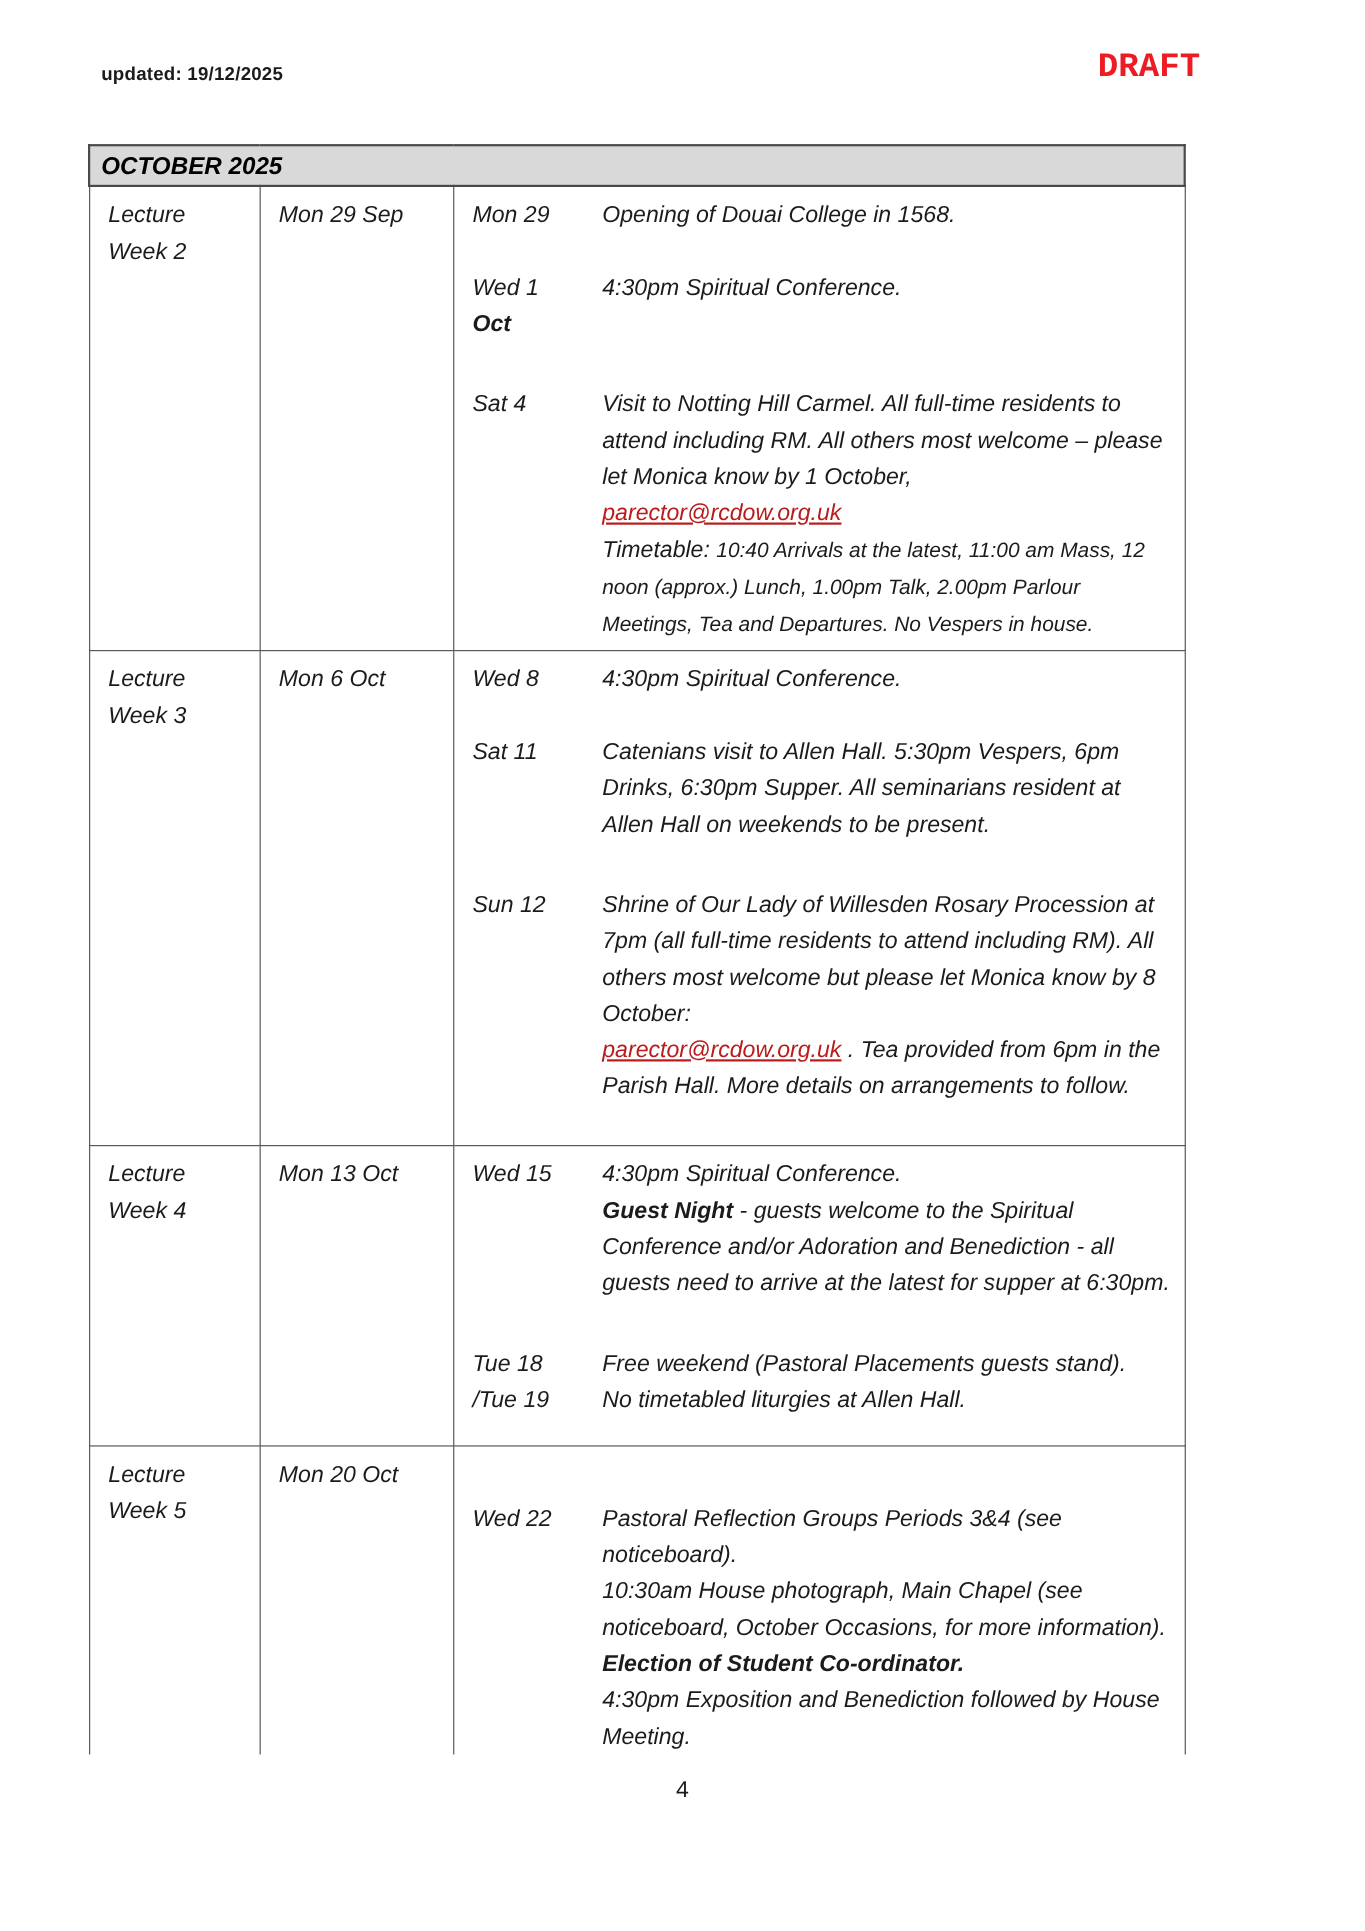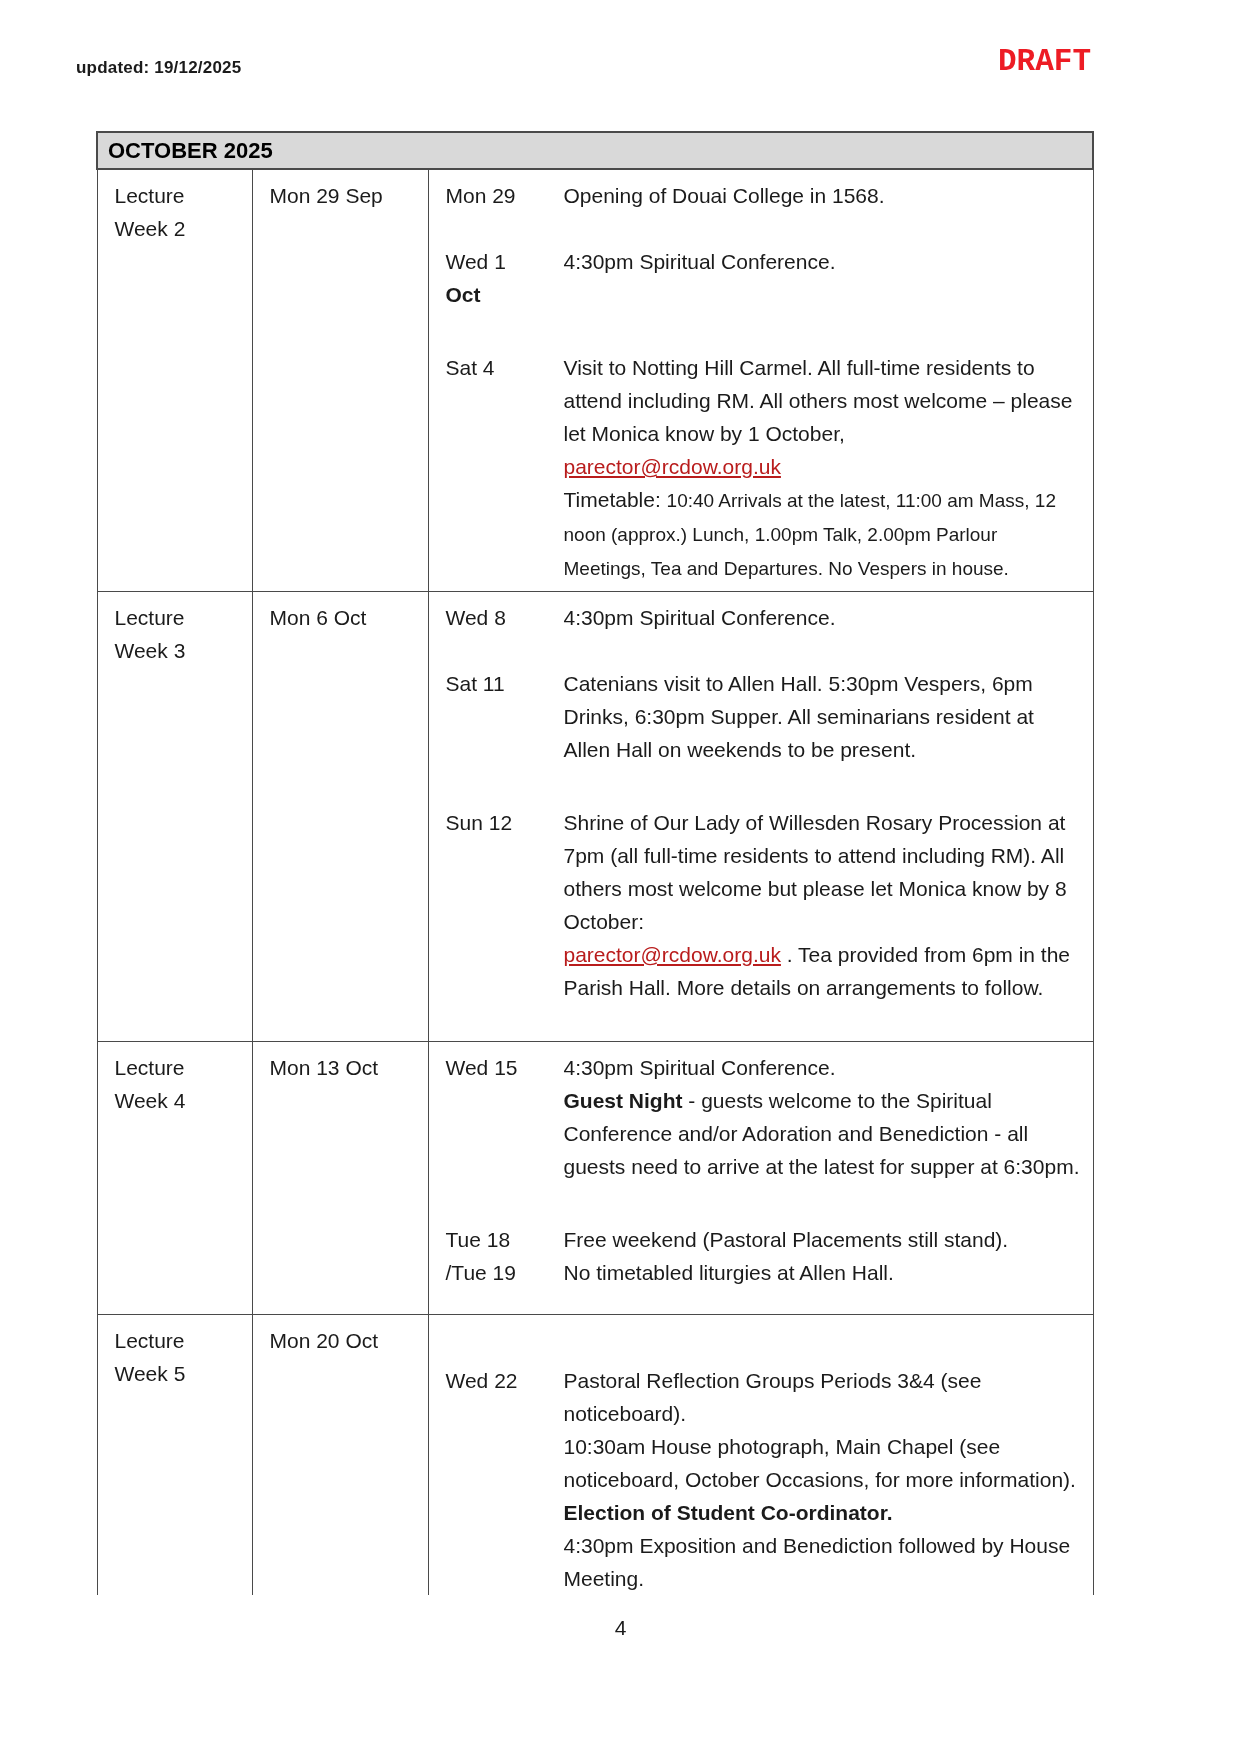--- a/index.html
+++ b/index.html
@@ -10,45 +10,46 @@
     background: #ffffff;
     position: relative;
     font-family: "Liberation Sans", sans-serif;
     color: #1b1b1b;
     overflow: hidden;
   }
 
   
   .updated-label {
     position: absolute;
-    left: 76px;
+    left: 92px;
     top: 58px;
     font-size: 17px;
     font-weight: bold;
     letter-spacing: 0.2px;
   }
   .draft-label {
     position: absolute;
     right: 150px;
     top: 46px;
     font-size: 31px;
     font-weight: bold;
     color: #ED1C24;
     line-height: 1;
     font-family: Liberation Mono, monospace;
   }
 
   
   table.schedule {
     position: absolute;
-    left: 96px;
+    left: 80px;
     top: 131px;
     width: 996px;
     border-collapse: collapse;
     table-layout: fixed;
+    font-style: italic;
   }
   table.schedule th.month-header {
     background: #D9D9D9;
     border: 2px solid #4a4a4a;
     border-bottom: 2px solid #4a4a4a;
     text-align: left;
     font-size: 22px;
     line-height: 26px;
     padding: 5px 10px 4px 10px;
     color: #000000;
@@ -188,21 +189,21 @@
               <div class="para"><span>4:30pm Spiritual Conference.</span></div>
               <div class="para"><span class="bold">Guest Night</span><span> - guests welcome to the Spiritual Conference and/or Adoration and Benediction - all guests need to arrive at the latest for supper at 6:30pm.</span></div>
             </div>
           </div>
           <div class="event-entry">
             <div class="event-day">
               <div>Tue 18</div>
               <div>/Tue 19</div>
             </div>
             <div class="event-body">
-              <div class="para"><span>Free weekend (Pastoral Placements still stand).</span></div>
+              <div class="para"><span>Free weekend (Pastoral Placements guests stand).</span></div>
               <div class="para"><span>No timetabled liturgies at Allen Hall.</span></div>
             </div>
           </div>
         </td>
       </tr>
       <tr>
         <td class="week-cell">
           <div>Lecture</div>
           <div>Week 5</div>
         </td>

